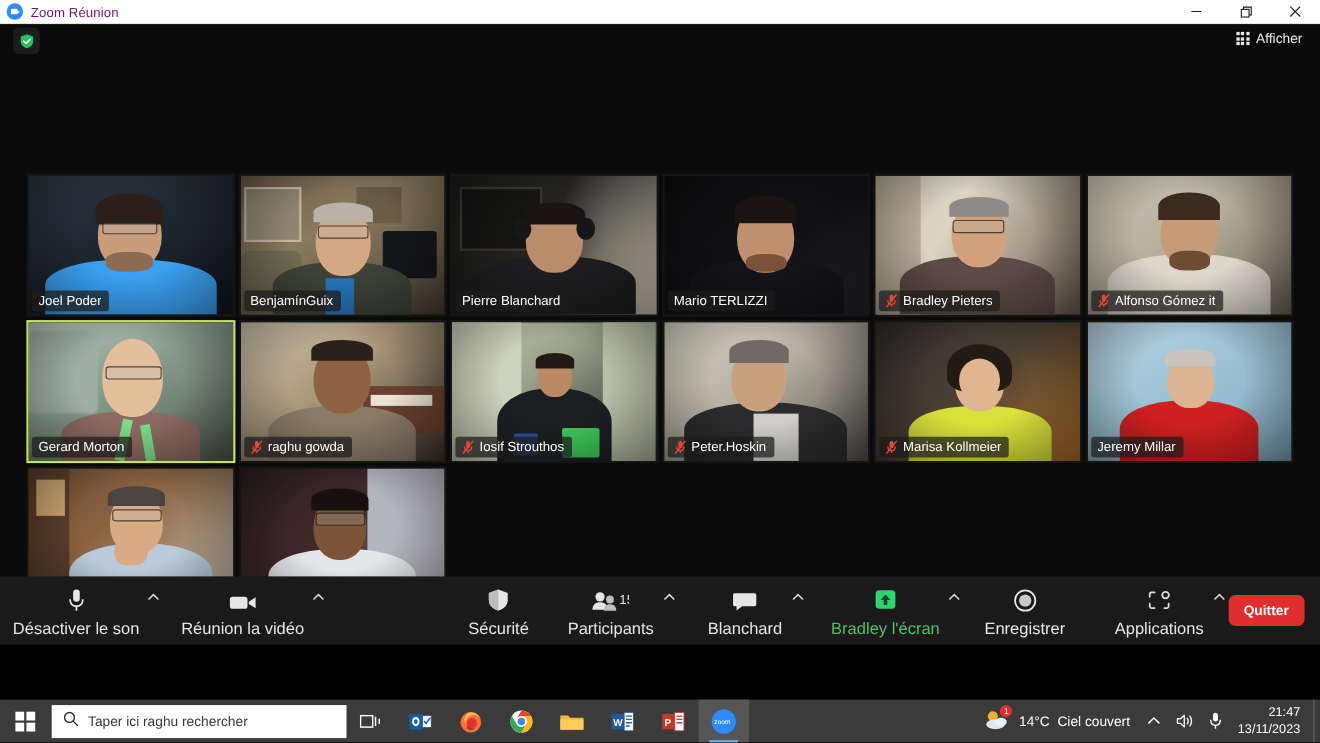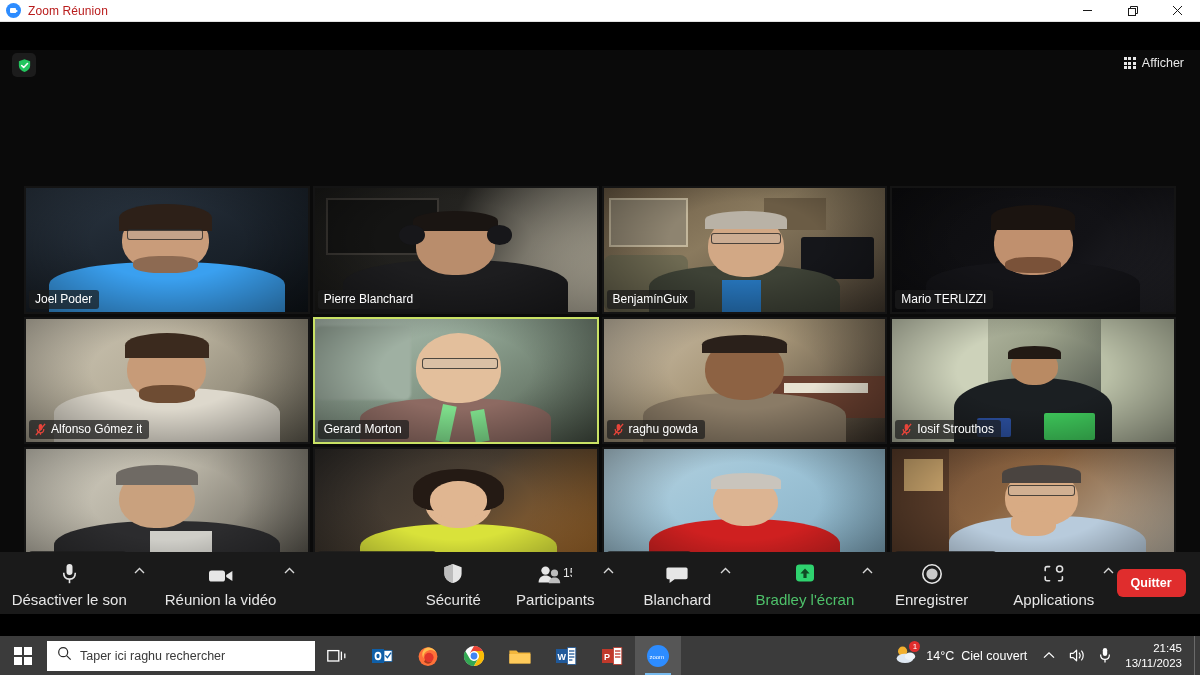--- a/index.html
+++ b/index.html
@@ -26,35 +26,34 @@
     content: ""; position: absolute; left: 3.5px; top: 5px;
     width: 6px; height: 4.5px; background: #fff; border-radius: 1px;
   }
   .tb-logo::before {
     content: ""; position: absolute; left: 9px; top: 5.5px;
     width: 0; height: 0;
     border-top: 2px solid transparent;
     border-bottom: 2px solid transparent;
     border-left: 3px solid #fff;
   }
-  .tb-title { font-size: 12px; color: #b91c1c; letter-spacing: 0.1px; }
+  .tb-title { font-size: 12px; color: #701a75; letter-spacing: 0.1px; }
   .tb-spacer { flex: 1; }
   .winbtn {
     width: 45px; height: 22px;
     display: flex; align-items: center; justify-content: center;
     color: #1a1a1a;
   }
   .winbtn svg { display: block; }
 
   
   .meeting {
     position: relative;
     height: 564px;
     background: #0a0a0a;
-    margin-top: 28px;
   }
   .topbar {
     position: relative; height: 30px;
     display: flex; align-items: center;
     padding: 0 10px;
   }
   .shield-chip {
     width: 24px; height: 24px; border-radius: 5px;
     background: #1c1c1c;
     display: flex; align-items: center; justify-content: center;
@@ -71,21 +70,21 @@
     grid-template-rows: repeat(3, 3px); gap: 1.5px;
   }
   .grid-icon i { background: #e8e8e8; display: block; width: 3px; height: 3px; }
 
   
   .vgrid {
     position: absolute;
     left: 24px; top: 136px;
     width: 1152px; height: 396px;
     display: grid;
-    grid-template-columns: repeat(4, 1fr);
+    grid-template-columns: repeat(6, 1fr);
     grid-template-rows: repeat(3, 1fr);
     gap: 3px;
   }
   .tile {
     position: relative; overflow: hidden;
     background: #141414;
     border: 2px solid transparent;
   }
   .tile.speaking { border-color: #c9e265; }
   .tile .scene { position: absolute; inset: 0; }
@@ -262,65 +261,84 @@
           <div class="glasses" style="left:36%;top:33%;width:27%;height:9%"></div>
           <div class="obj" style="left:38%;top:55%;width:23%;height:14%;background:#8d6a52;border-radius:40%"></div>
         </div>
         <div class="vig"></div>
         <div class="nametag">
           <span class="label">Joel Poder</span>
         </div>
       </div>
 
       <div class="tile">
-        <div class="scene" style="background:linear-gradient(115deg,#1a1a18 0%,#242320 45%,#d9d2bd 100%)">
-          <div class="obj" style="left:4%;top:8%;width:40%;height:46%;background:#141413;border:2px solid #3a3733"></div>
-          <div class="body" style="left:10%;bottom:0;width:80%;height:42%;background:#1d1d1f"></div>
-          <div class="head" style="left:36%;top:22%;width:28%;height:48%;background:#b98d6c"></div>
-          <div class="hair" style="left:35%;top:19%;width:30%;height:16%;background:#1a1512"></div>
-          <div class="ear" style="left:30%;top:30%;width:9%;height:16%;background:#17171a"></div>
-          <div class="ear" style="left:61%;top:30%;width:9%;height:16%;background:#17171a"></div>
-        </div>
-        <div class="vig"></div>
-        <div class="nametag">
-          <span class="label">Pierre Blanchard</span>
-        </div>
-      </div>
-
-      <div class="tile">
         <div class="scene" style="background:linear-gradient(150deg,#6a5a44 0%,#8a7a5e 40%,#4a4034 100%)">
           <div class="obj" style="left:2%;top:8%;width:28%;height:40%;background:#8e8470;border:2px solid #c3b79c"></div>
           <div class="obj" style="left:57%;top:8%;width:22%;height:26%;background:#6b5c45;border:2px solid #a89madd"></div>
           <div class="obj" style="left:70%;top:40%;width:26%;height:34%;background:#15161a;border-radius:3px"></div>
           <div class="obj" style="left:0;bottom:0;width:30%;height:46%;background:#6e6a52;border-radius:8px"></div>
           <div class="body" style="left:16%;bottom:0;width:68%;height:38%;background:#3e4236"></div>
           <div class="obj" style="left:42%;bottom:0;width:14%;height:26%;background:#2673b8"></div>
           <div class="head" style="left:37%;top:22%;width:27%;height:50%;background:#d2a885"></div>
           <div class="hair" style="left:36%;top:19%;width:29%;height:14%;background:#b9b2a6"></div>
           <div class="glasses" style="left:38%;top:36%;width:25%;height:9%"></div>
         </div>
         <div class="vig"></div>
         <div class="nametag">
           <span class="label">BenjamínGuix</span>
         </div>
       </div>
 
       <div class="tile">
+        <div class="scene" style="background:linear-gradient(115deg,#1a1a18 0%,#242320 45%,#d9d2bd 100%)">
+          <div class="obj" style="left:4%;top:8%;width:40%;height:46%;background:#141413;border:2px solid #3a3733"></div>
+          <div class="body" style="left:10%;bottom:0;width:80%;height:42%;background:#1d1d1f"></div>
+          <div class="head" style="left:36%;top:22%;width:28%;height:48%;background:#b98d6c"></div>
+          <div class="hair" style="left:35%;top:19%;width:30%;height:16%;background:#1a1512"></div>
+          <div class="ear" style="left:30%;top:30%;width:9%;height:16%;background:#17171a"></div>
+          <div class="ear" style="left:61%;top:30%;width:9%;height:16%;background:#17171a"></div>
+        </div>
+        <div class="vig"></div>
+        <div class="nametag">
+          <span class="label">Pierre Blanchard</span>
+        </div>
+      </div>
+
+      <div class="tile">
         <div class="scene" style="background:linear-gradient(135deg,#0c0c0e 0%,#121216 60%,#26262c 100%)">
           <div class="body" style="left:12%;bottom:0;width:76%;height:40%;background:#141418"></div>
           <div class="head" style="left:36%;top:18%;width:28%;height:52%;background:#c0906e"></div>
           <div class="hair" style="left:35%;top:14%;width:30%;height:20%;background:#1b1410"></div>
           <div class="obj" style="left:40%;top:56%;width:20%;height:13%;background:#7a5239;border-radius:40%"></div>
         </div>
         <div class="vig"></div>
         <div class="nametag">
           <span class="label">Mario TERLIZZI</span>
         </div>
       </div>
 
+      <div class="tile">
+        <div class="scene" style="background:linear-gradient(120deg,#cfc4b0 0%,#ddd4c2 35%,#6d5f52 100%)">
+          <div class="obj" style="left:0;top:0;width:22%;height:100%;background:#b9ad98"></div>
+          <div class="body" style="left:12%;bottom:0;width:76%;height:42%;background:#5d4b45"></div>
+          <div class="head" style="left:37%;top:18%;width:27%;height:48%;background:#d2a17c"></div>
+          <div class="hair" style="left:36%;top:15%;width:29%;height:14%;background:#8e8a86"></div>
+          <div class="glasses" style="left:38%;top:32%;width:25%;height:9%"></div>
+        </div>
+        <div class="vig"></div>
+        <div class="nametag">
+          <svg class="mutemic" width="11" height="13" viewBox="0 0 12 14">
+            <rect x="4" y="1" width="4" height="7" rx="2" fill="#e8443a"></rect>
+            <path d="M2.4 6.4 C2.4 9.4 4 10.6 6 10.6 C8 10.6 9.6 9.4 9.6 6.4" fill="none" stroke="#e8443a" stroke-width="1.3"></path>
+            <line x1="6" y1="10.6" x2="6" y2="12.8" stroke="#e8443a" stroke-width="1.3"></line>
+            <line x1="1" y1="13.2" x2="11" y2="0.8" stroke="#e8443a" stroke-width="1.5"></line>
+          </svg>
+          <span class="label">Bradley Pieters</span>
+        </div>
+      </div>
 
       <div class="tile">
         <div class="scene" style="background:linear-gradient(140deg,#cfc8b6 0%,#b6ae9a 45%,#6f6a5c 100%)">
           <div class="body" style="left:10%;bottom:0;width:80%;height:44%;background:#ddd8cc"></div>
           <div class="head" style="left:36%;top:16%;width:28%;height:50%;background:#c79b78"></div>
           <div class="hair" style="left:35%;top:12%;width:30%;height:20%;background:#3b2a1e"></div>
           <div class="obj" style="left:40%;top:54%;width:20%;height:14%;background:#6e4c33;border-radius:40%"></div>
         </div>
         <div class="vig"></div>
         <div class="nametag">
@@ -759,21 +777,21 @@
 
       <div class="tray-ic">
         <svg width="12" height="17" viewBox="0 0 12 17">
           <rect x="3.8" y="1" width="4.4" height="8" rx="2.2" fill="currentColor"></rect>
           <path d="M1.6 7.4 C1.6 11 3.6 12.4 6 12.4 C8.4 12.4 10.4 11 10.4 7.4" fill="none" stroke="currentColor" stroke-width="1.3"></path>
           <line x1="6" y1="12.4" x2="6" y2="15.4" stroke="currentColor" stroke-width="1.3"></line>
         </svg>
       </div>
 
       <div class="clock">
-        <span>21:45</span>
+        <span>21:47</span>
         <span>13/11/2023</span>
       </div>
 
       <div class="showdesk"></div>
     </div>
   </div>
 
 </div>
 
 </body></html>

